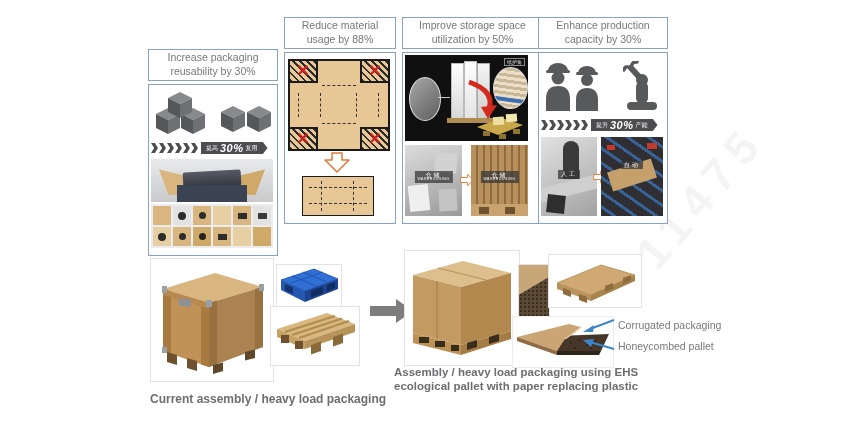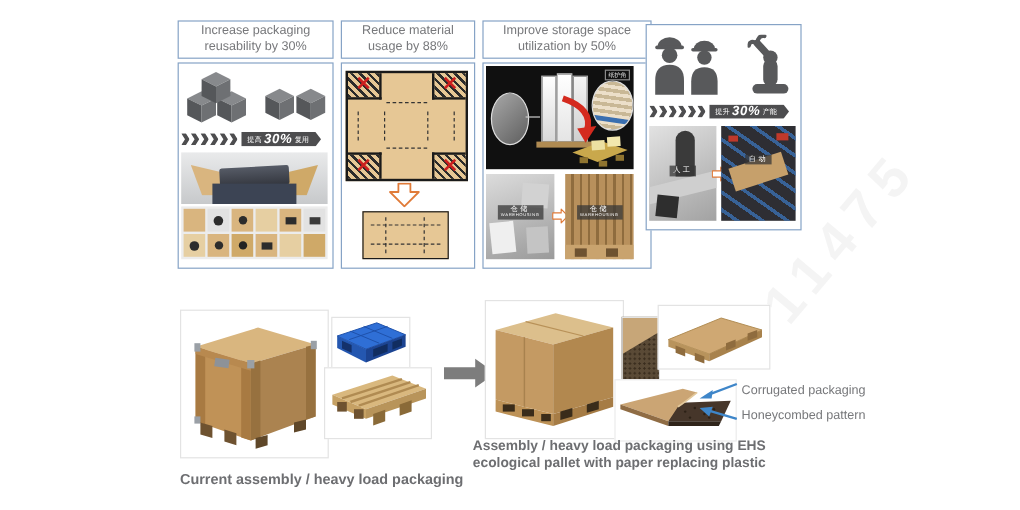--- a/index.html
+++ b/index.html
@@ -64,21 +64,21 @@
         <polygon points="12,12 24,6 24,20 12,26" fill="#6e7073"></polygon>
       </g>
       <g id="arrow-right-hollow">
         <polygon points="1,6 12,6 12,1 21,10 12,19 12,14 1,14" fill="#fff" stroke="#e07b39" stroke-width="1.5" stroke-linejoin="round"></polygon>
       </g>
     </defs>
   </svg>
 
   <div class="watermark">11475</div>
 
-  <div class="panel" style="left:148px;width:130px;">
+  <div class="panel" style="left:148px;width:130px;margin-top:32px;">
     <div class="ptitle">Increase packaging reusability by 30%</div>
     <div class="pbody">
 
       <svg class="abs" style="left:6px;top:4px;" width="52" height="48" viewBox="0 0 52 48">
         <use href="#cube" x="1" y="19"></use>
           <use href="#cube" x="26" y="19"></use>
           <use href="#cube" x="13" y="3"></use>
       </svg>
       <svg class="abs" style="left:72px;top:20px;" width="52" height="30" viewBox="0 0 52 30">
         <use href="#cube" x="0" y="1"></use>
@@ -231,20 +231,21 @@
         <div class="abs" style="left:34px;bottom:2px;width:10px;height:7px;background:#6e5230;"></div>
         <div class="plabel">
           <span class="cn">仓储</span>
           <span class="en">WAREHOUSING</span>
         </div>
       </div>
     </div>
   </div>
 
   <div class="panel" style="left:538px;width:130px;">
+    <div class="ptitle">Enhance production capacity by 30%</div>
     <div class="pbody">
 
       <svg class="abs" style="left:6px;top:6px;" width="58" height="54" viewBox="0 0 58 54">
         <g fill="#58595b">
           <path d="M3,12 a10,8 0 0 1 20,0 z"></path>
             <rect x="1" y="11" width="24" height="3" rx="1.5"></rect>
           <circle cx="13" cy="19" r="6.5"></circle>
           <path d="M1,52 v-12 q0,-13 12,-13 q12,0 12,13 v12 z"></path>
           <path d="M33,14 a9,7 0 0 1 18,0 z"></path>
             <rect x="31" y="13" width="22" height="3" rx="1.5"></rect>
@@ -417,20 +418,20 @@
   <svg class="abs" style="left:582px;top:318px;" width="34" height="16" viewBox="0 0 34 16">
     <line x1="32" y1="2" x2="8" y2="11" stroke="var(--annotation-blue,#3e86c9)" stroke-width="2"></line>
     <polygon points="1,14 12,7 11,14" fill="var(--annotation-blue,#3e86c9)"></polygon>
   </svg>
   <svg class="abs" style="left:582px;top:337px;" width="34" height="16" viewBox="0 0 34 16">
     <line x1="32" y1="12" x2="8" y2="5" stroke="var(--annotation-blue,#3e86c9)" stroke-width="2"></line>
     <polygon points="1,3 12,2 9,10" fill="var(--annotation-blue,#3e86c9)"></polygon>
   </svg>
 
   <div class="anno" style="left:618px;top:319px;">Corrugated packaging</div>
-  <div class="anno" style="left:618px;top:340px;">Honeycombed pattern</div>
+  <div class="anno" style="left:618px;top:340px;">Honeycombed pallet</div>
 
   <div class="caption2" style="left:394px;top:365px;width:260px;">
     <span style="display:block;">Assembly / heavy load packaging using EHS</span>
     <span style="display:block;">ecological pallet with paper replacing plastic</span>
   </div>
 
 </div>
 
 </body></html>

